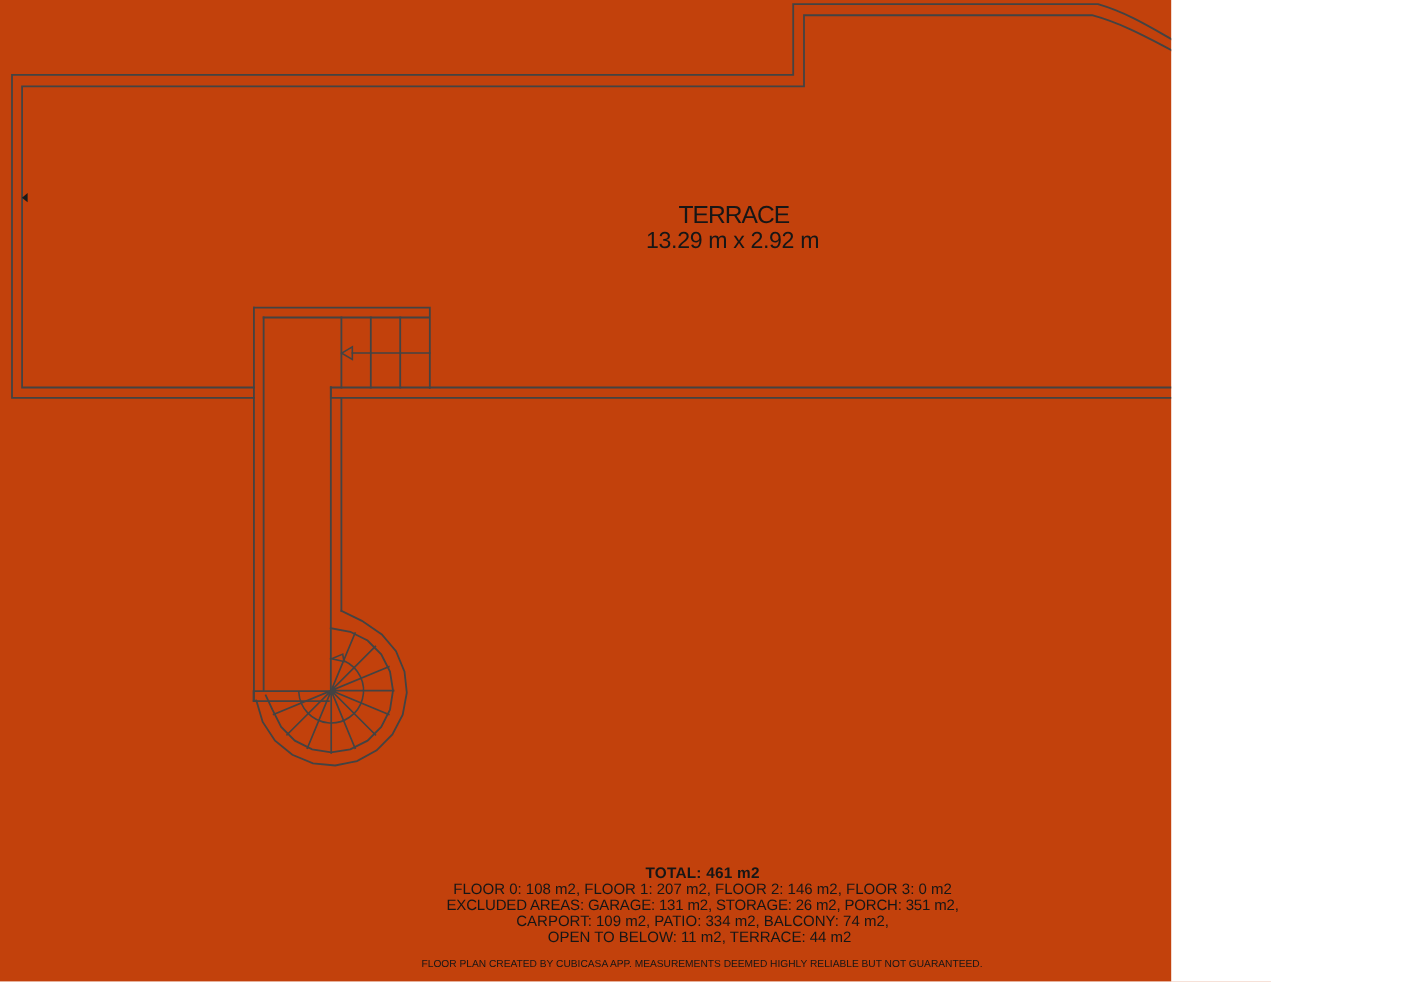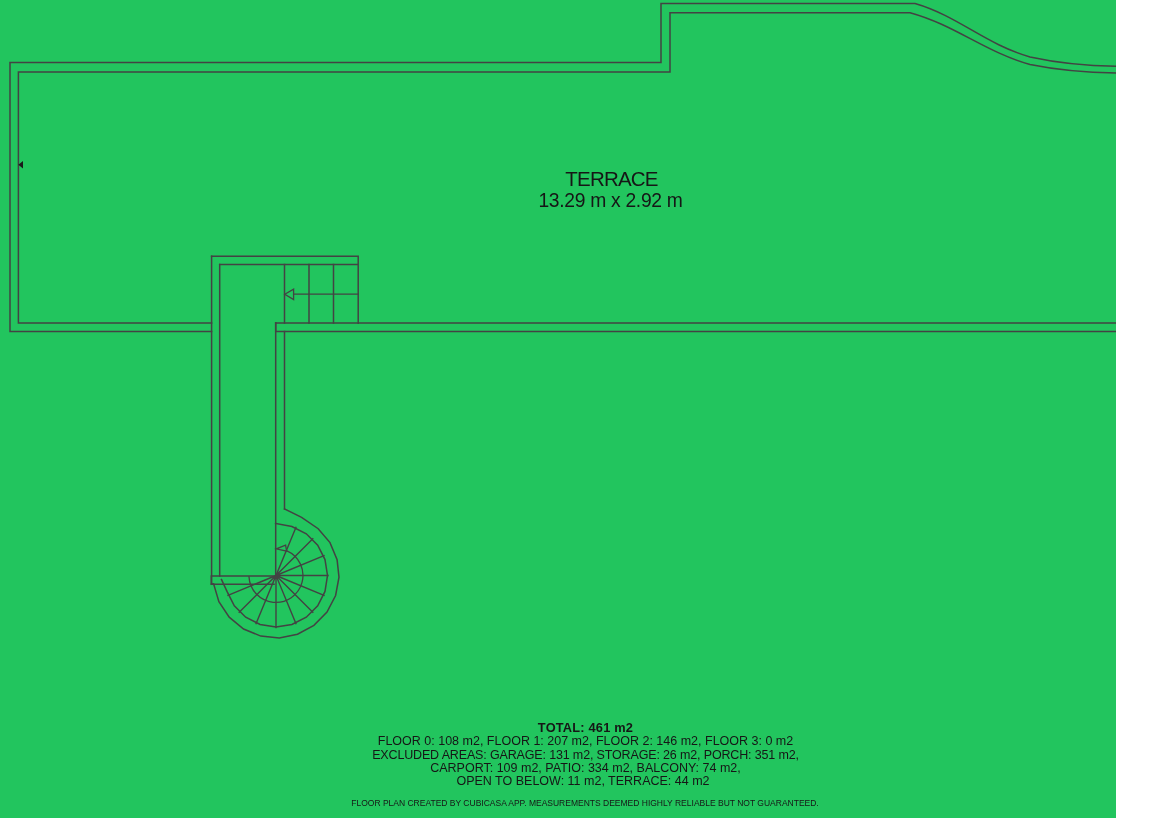--- a/index.html
+++ b/index.html
@@ -1,16 +1,16 @@
 <!DOCTYPE html>
 <html><head>
 <meta charset="utf-8">
 <style>
   html,body{margin:0;padding:0;background:#ffffff;}
-  .page{position:relative;width:1116px;height:818px;background:#22c55e;overflow:hidden;}
+  .page{position:relative;width:976px;height:818px;background:#c2410c;overflow:hidden;}
   svg{position:absolute;left:0;top:0;}
   text{font-family:"Liberation Sans", sans-serif;fill:#161616;}
 </style>
 </head>
 <body>
 <div class="page">
 <svg width="1170" height="818" viewBox="0 0 1170 818">
   <g fill="none" stroke="#434343" stroke-width="1.5" stroke-linecap="square" stroke-linejoin="miter">
 
     <path d="M 211.6,331.5 L 10,331.5 L 10,62.4 L 661,62.4 L 661,3.5 L 915,3.5 C 958,16 985,44 1030,57 C 1062,64 1092,66 1117,66.2 C 1137,66.2 1152,63.5 1160.7,60.5 L 1160.7,331.5 L 275.7,331.5 L 275.7,322.9"></path>

